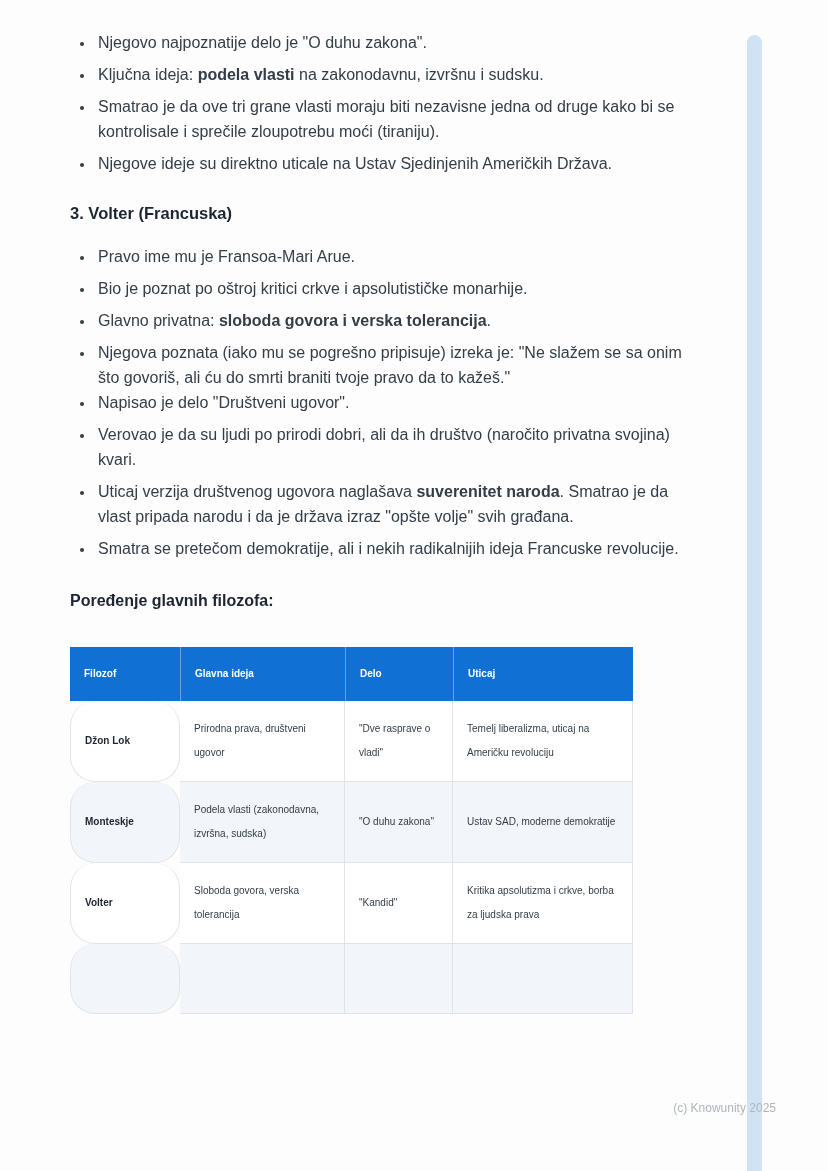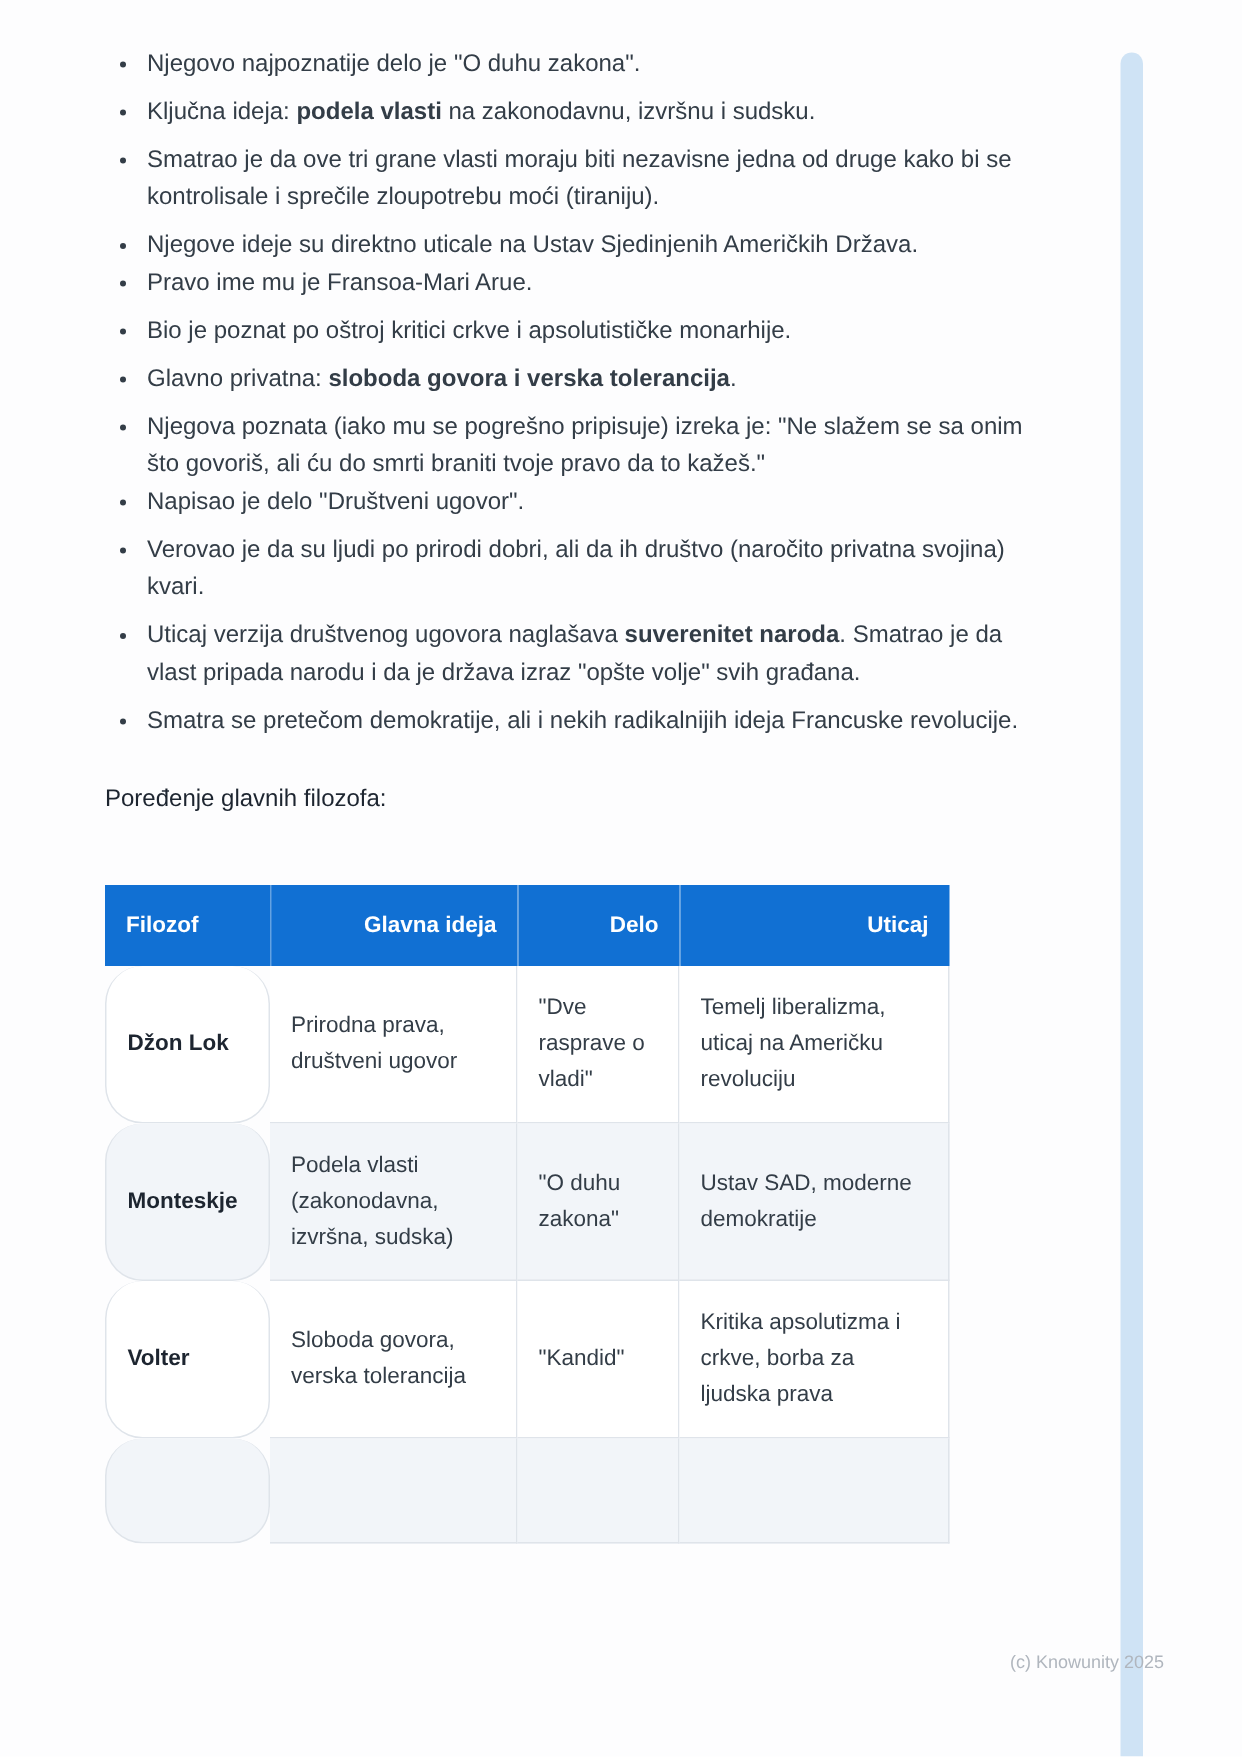--- a/index.html
+++ b/index.html
@@ -34,42 +34,42 @@
   .b { font-weight: 700; }
   h3 {
     font-size: 16.5px;
     line-height: 21px;
     font-weight: 700;
     color: #1d2530;
     margin: 27px 0 20px 0;
   }
   .table-title {
     font-size: 16px;
-    font-weight: 400;
+    font-weight: 700;
     line-height: 21px;
     color: #1d2530;
-    margin: 29px 0 47px 0;
+    margin: 29px 0 36px 0;
   }
   table {
     border-collapse: separate;
     border-spacing: 0;
     table-layout: fixed;
     width: 563px;
-    font-size: 15px;
+    font-size: 10px;
     line-height: 24px;
   }
   th {
     background: #1170d3;
     color: #ffffff;
     font-weight: 700;
     text-align: left;
     padding: 15px 14px;
     vertical-align: middle;
   }
-  th + th { border-left: 1px solid rgba(255,255,255,0.35); text-align: right; }
+  th + th { border-left: 1px solid rgba(255,255,255,0.35); }
   td {
     border-right: 1px solid #dfe4ea;
     border-bottom: 1px solid #dfe4ea;
     padding: 16px 14px;
     vertical-align: middle;
     color: #333d47;
     background: #ffffff;
   }
   td:first-child {
     border-left: 1px solid #dfe4ea;
@@ -105,20 +105,21 @@
 
   <div class="content">
 
     <div>
         <ul>
           <li><span>Njegovo najpoznatije delo je "O duhu zakona".</span></li>
           <li><span>Ključna ideja: </span><span class="b">podela vlasti</span><span> na zakonodavnu, izvršnu i sudsku.</span></li>
           <li><span>Smatrao je da ove tri grane vlasti moraju biti nezavisne jedna od druge kako bi se kontrolisale i sprečile zloupotrebu moći (tiraniju).</span></li>
           <li><span>Njegove ideje su direktno uticale na Ustav Sjedinjenih Američkih Država.</span></li>
         </ul>
+        <h3>3. Volter (Francuska)</h3>
         <ul>
           <li><span>Pravo ime mu je Fransoa-Mari Arue.</span></li>
           <li><span>Bio je poznat po oštroj kritici crkve i apsolutističke monarhije.</span></li>
           <li><span>Glavno privatna: </span><span class="b">sloboda govora i verska tolerancija</span><span>.</span></li>
           <li><span>Njegova poznata (iako mu se pogrešno pripisuje) izreka je: "Ne slažem se sa onim što govoriš, ali ću do smrti braniti tvoje pravo da to kažeš."</span></li>
         </ul>
         <ul>
           <li><span>Napisao je delo "Društveni ugovor".</span></li>
           <li><span>Verovao je da su ljudi po prirodi dobri, ali da ih društvo (naročito privatna svojina) kvari.</span></li>
           <li><span>Uticaj verzija društvenog ugovora naglašava </span><span class="b">suverenitet naroda</span><span>. Smatrao je da vlast pripada narodu i da je država izraz "opšte volje" svih građana.</span></li>

